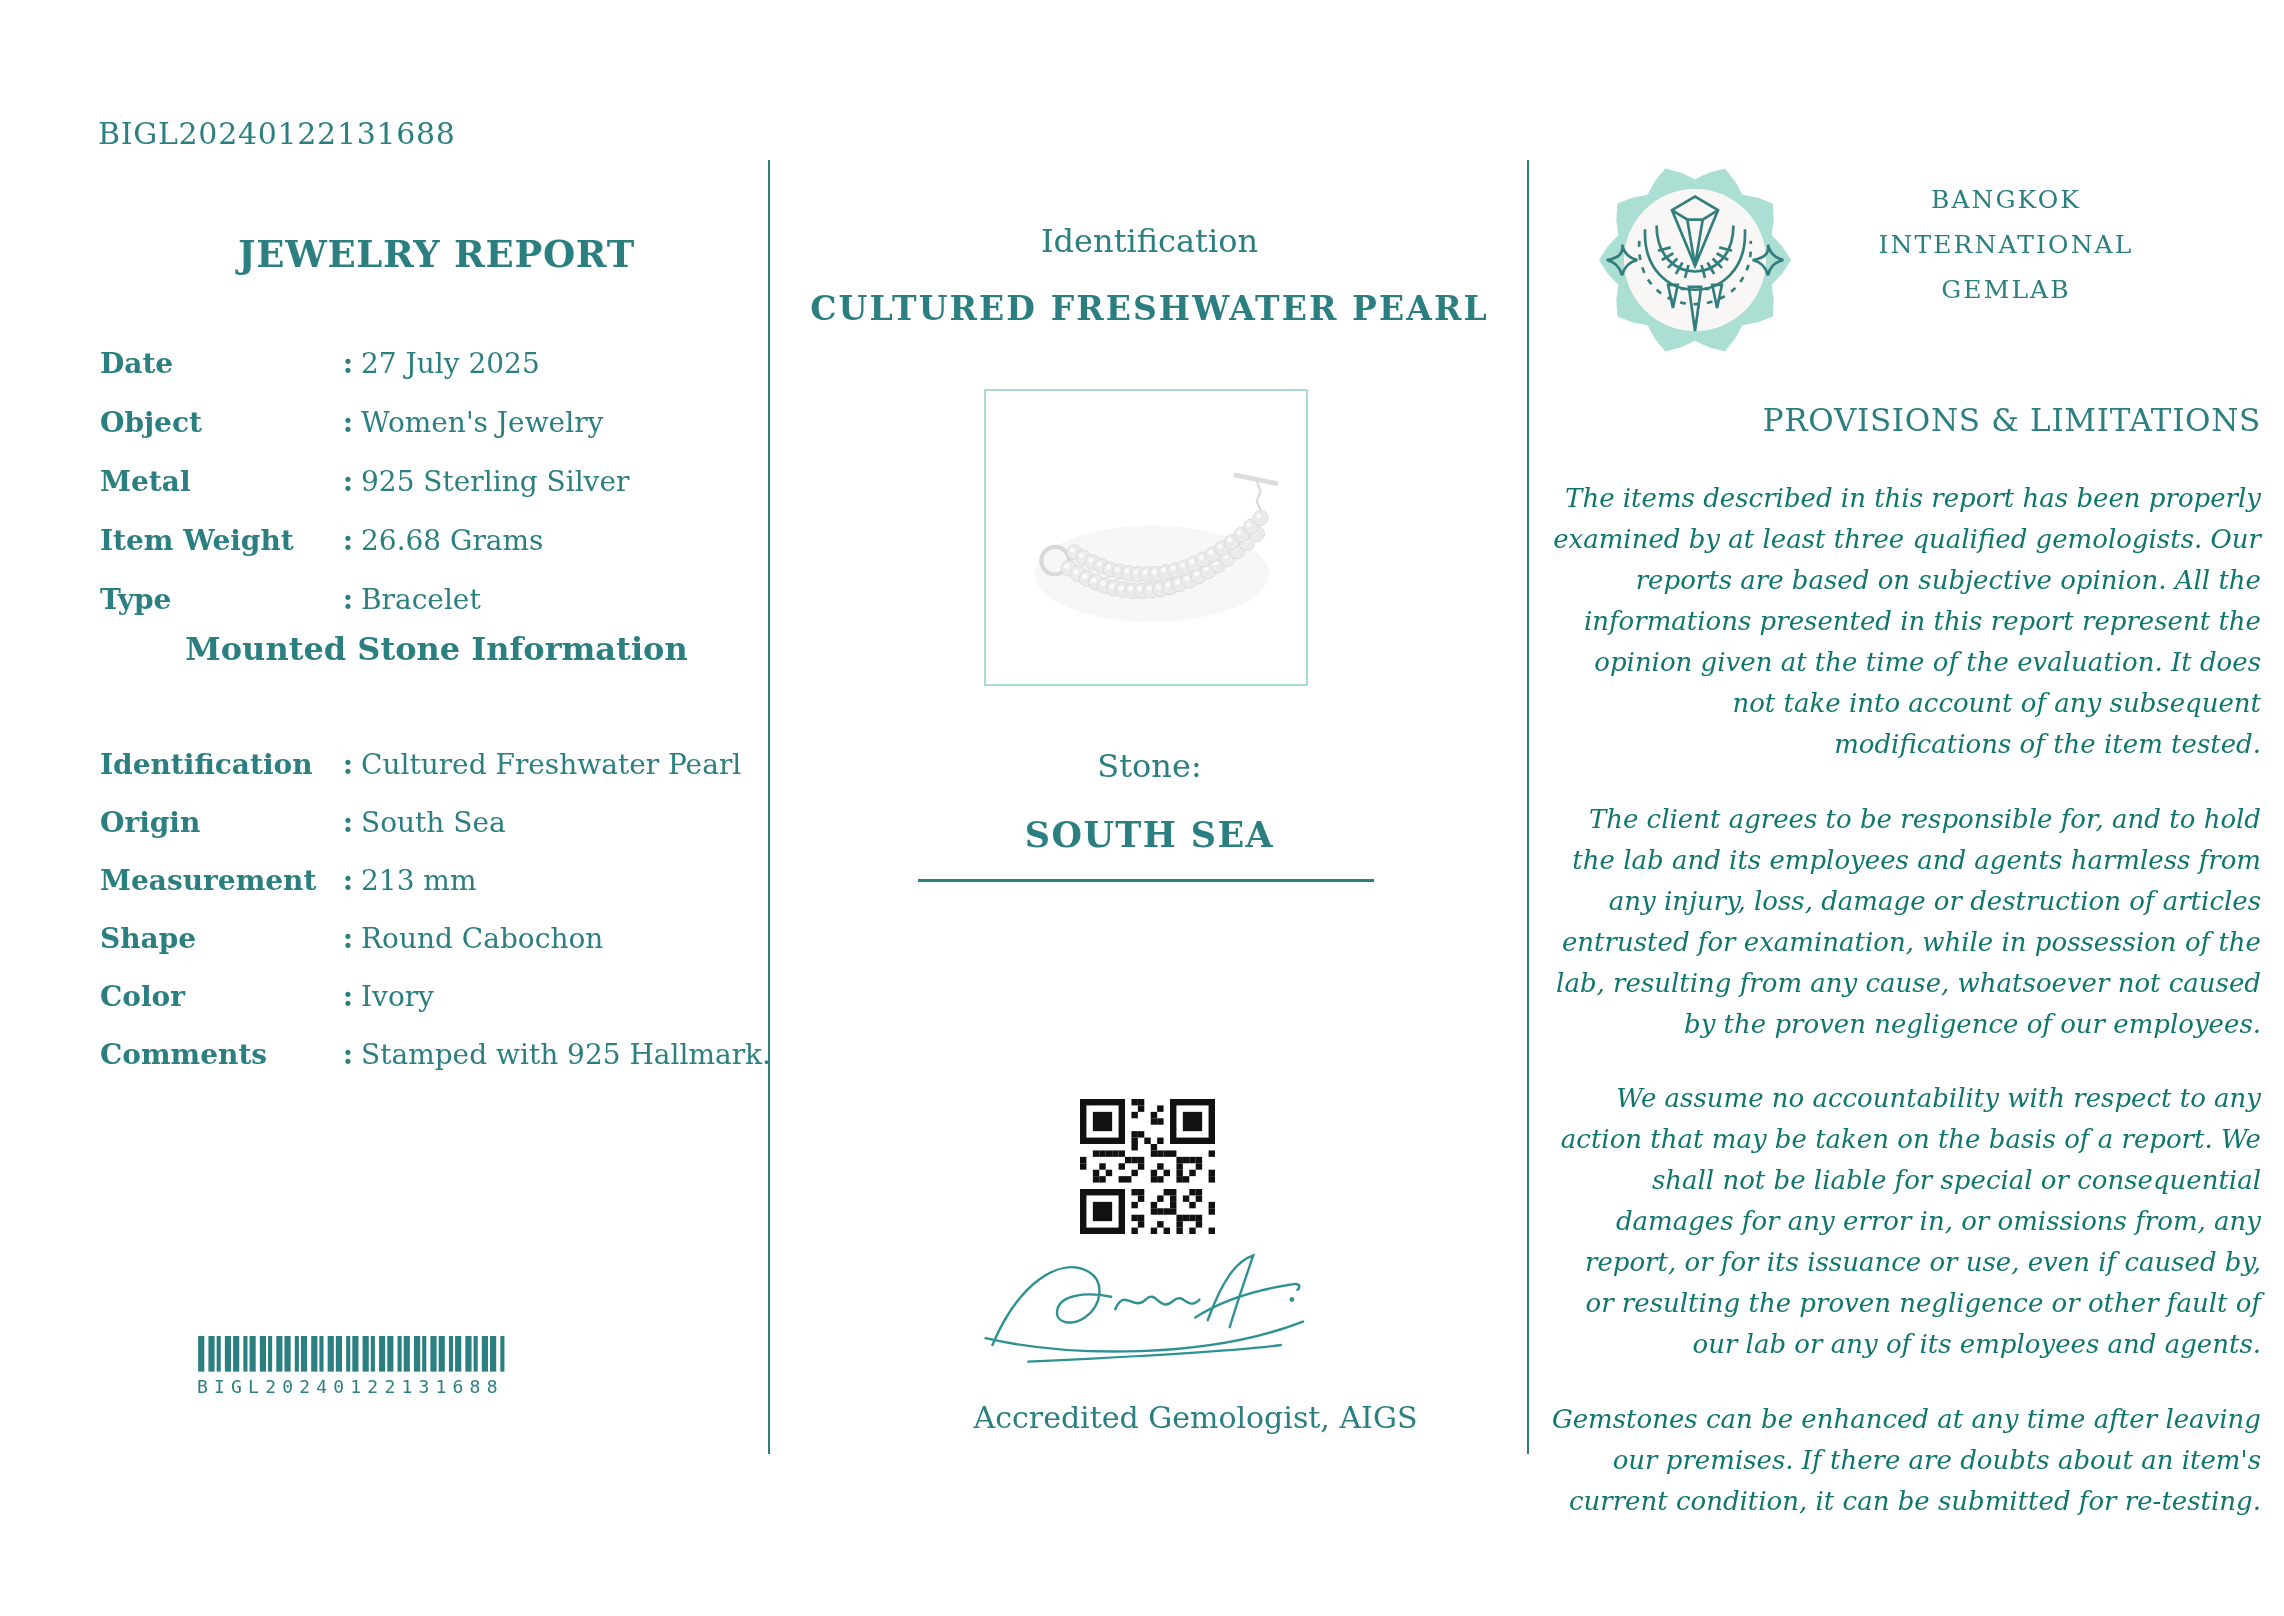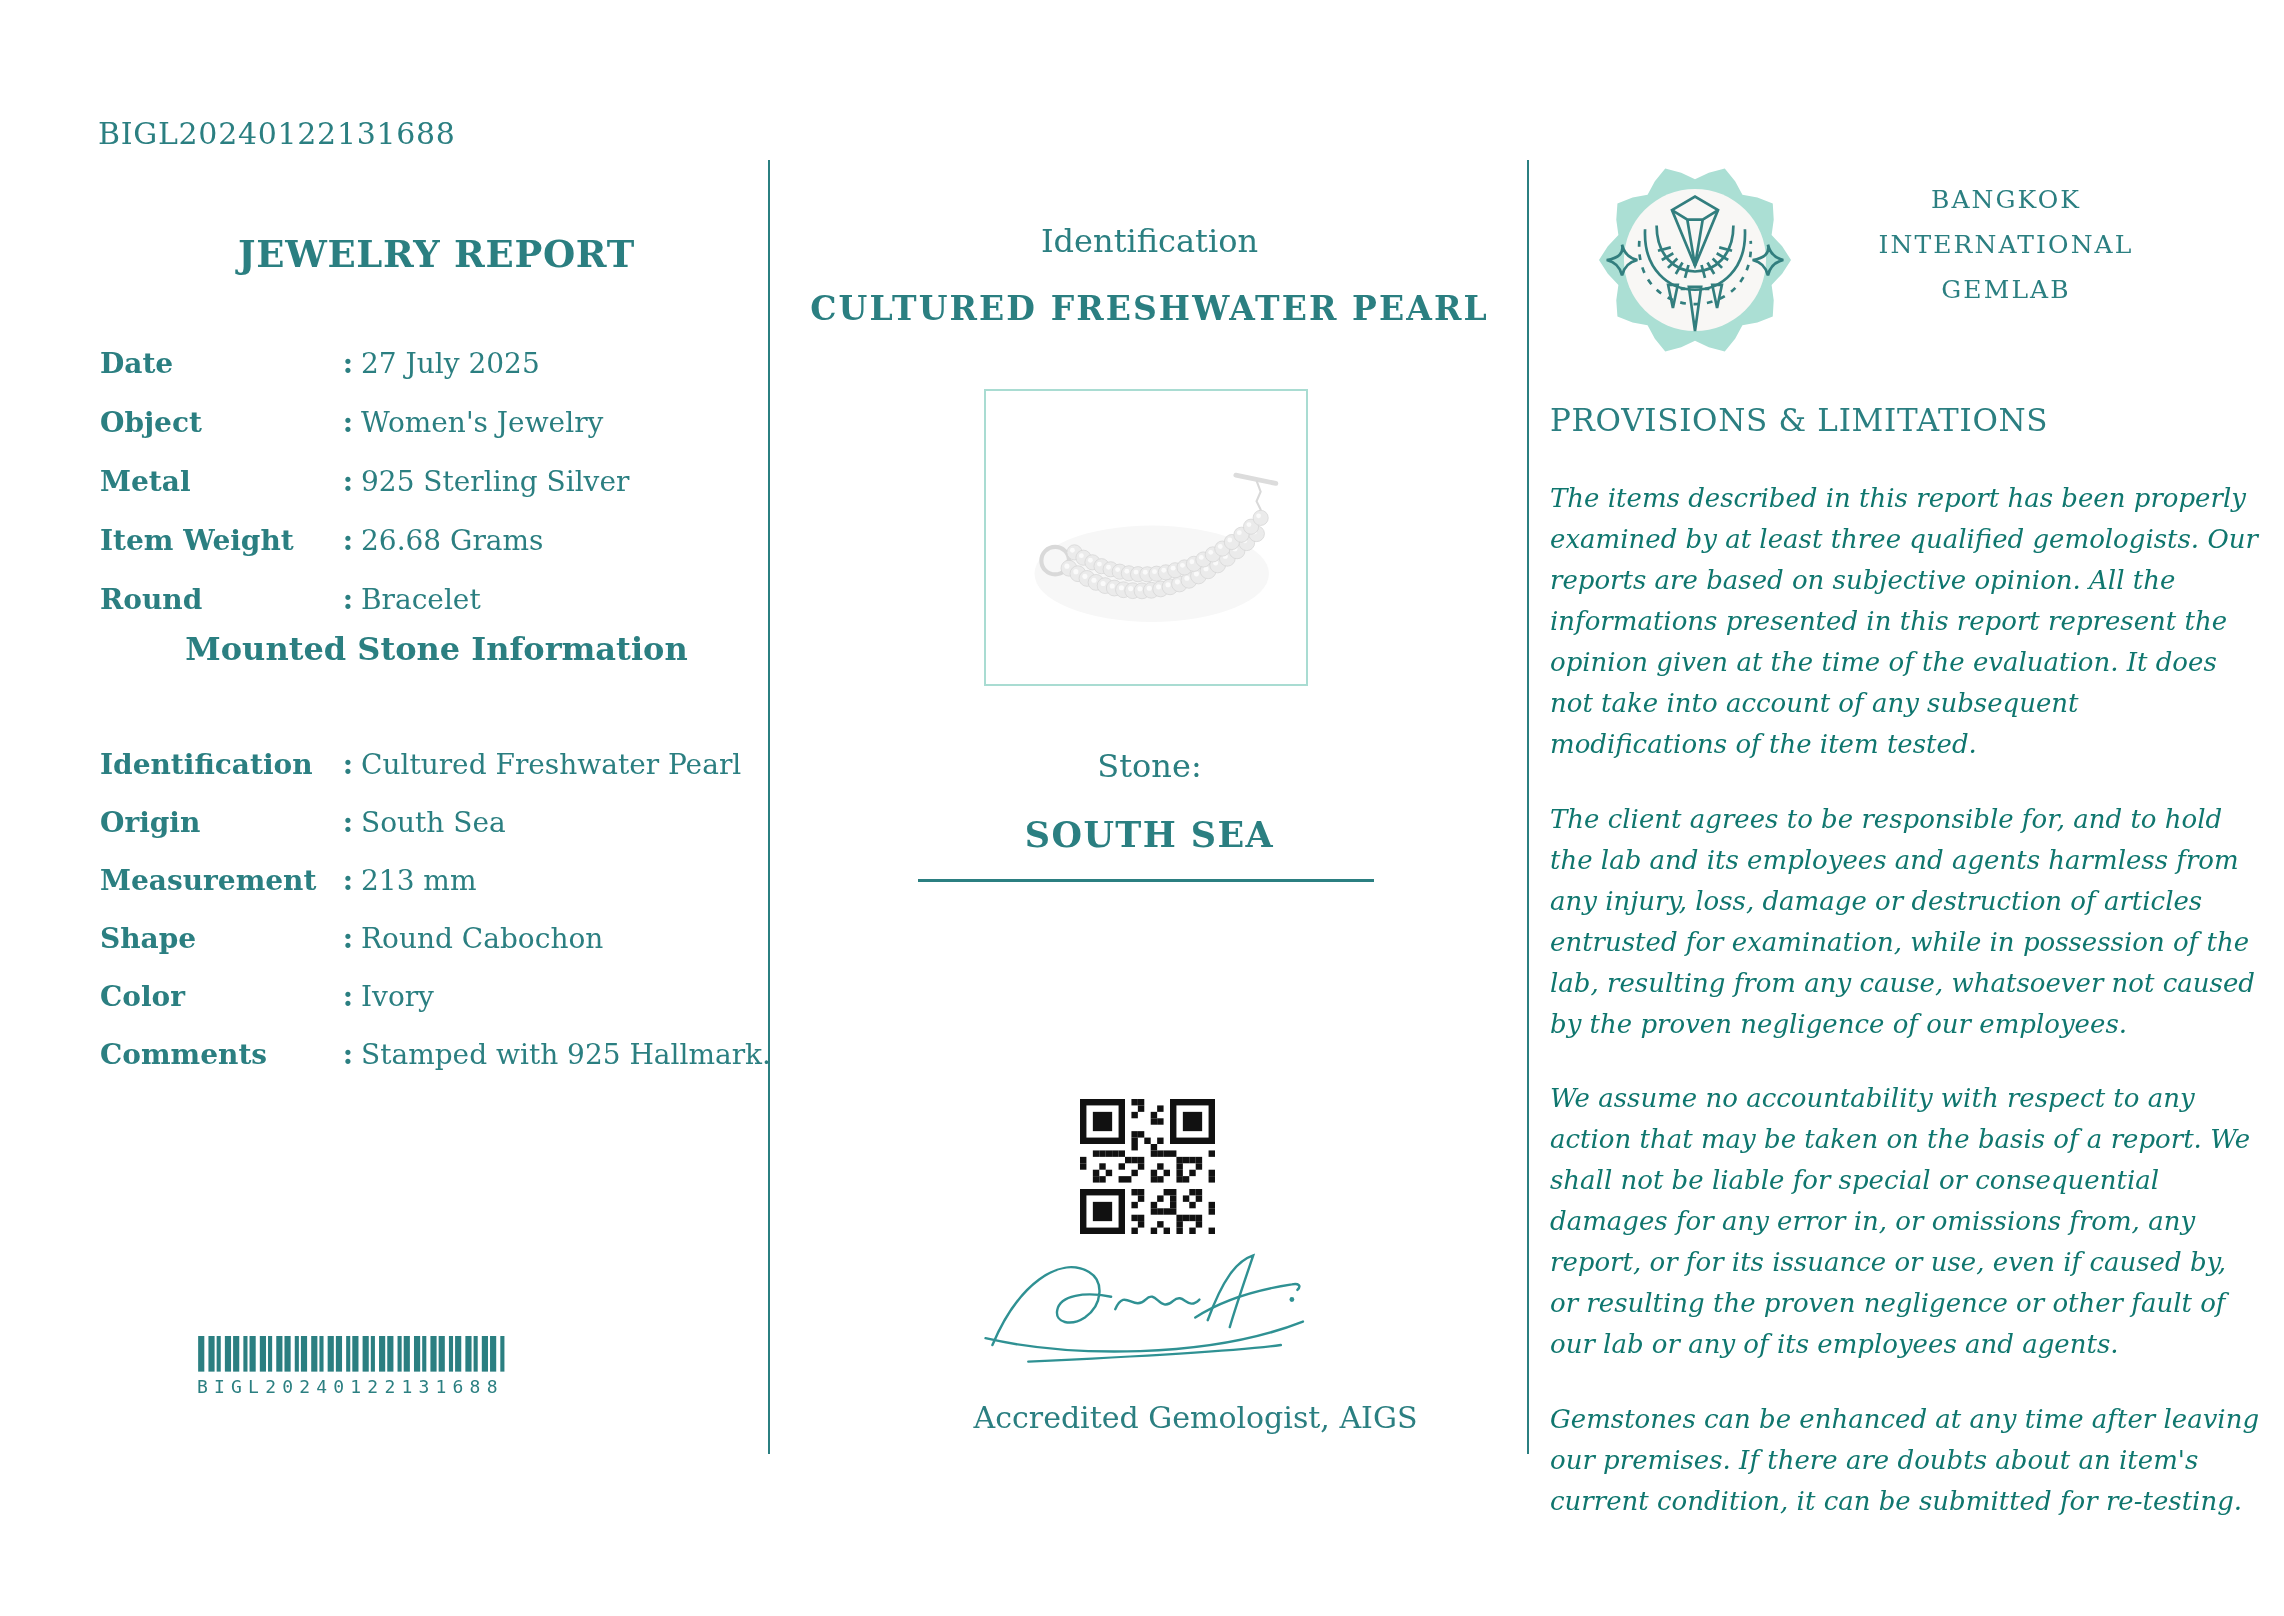--- a/index.html
+++ b/index.html
@@ -28,21 +28,21 @@
   .origin-label{left:770px;top:747px;width:759px;text-align:center;font-size:32px;}
   .origin-value{left:770px;top:814px;width:759px;text-align:center;font-size:35px;font-weight:bold;letter-spacing:1.4px;}
   .origin-rule{left:918px;top:879px;width:456px;height:2.8px;background:#2b7f81;}
   .qr{left:1080px;top:1099px;width:135px;height:135px;}
   .signature{left:980px;top:1236px;width:345px;height:145px;}
   .credential{left:770px;top:1400px;width:851px;text-align:center;font-size:30px;}
 
   
   .badge{left:1599px;top:164px;width:192px;height:192px;}
   .labname{left:1795px;top:177px;width:422px;text-align:center;font-size:25px;line-height:45px;letter-spacing:2.1px;font-weight:normal;}
-  .provisions{left:1550px;top:402px;width:711px;text-align:left;}
+  .provisions{left:1550px;top:402px;width:711px;text-align:right;}
   .prov-heading{font-size:31px;letter-spacing:0.7px;color:#2b7f81;margin:0 0 40px 0;font-weight:normal;}
   .prov-p{font-style:italic;font-size:26px;line-height:1.58;color:#0f766e;margin:0 0 33px 0;}
 </style>
 </head>
 <body>
 
 <div class="vdivider" style="left:768px"></div>
 <div class="vdivider" style="left:1527px"></div>
 
 <div class="abs report-number">BIGL20240122131688</div>
@@ -55,21 +55,21 @@
     <div class="dvalue">27 July 2025</div>
     <div class="dlabel">Object</div>
     <div class="dcolon">:</div>
     <div class="dvalue">Women's Jewelry</div>
     <div class="dlabel">Metal</div>
     <div class="dcolon">:</div>
     <div class="dvalue">925 Sterling Silver</div>
     <div class="dlabel">Item Weight</div>
     <div class="dcolon">:</div>
     <div class="dvalue">26.68 Grams</div>
-    <div class="dlabel">Round</div>
+    <div class="dlabel">Type</div>
     <div class="dcolon">:</div>
     <div class="dvalue">Bracelet</div>
   </div>
 
 <div class="abs stone-heading">Mounted Stone Information</div>
 
 <div class="abs stone-details" id="stone-grid">
     <div class="dlabel">Identification</div>
     <div class="dcolon">:</div>
     <div class="dvalue">Cultured Freshwater Pearl</div>

